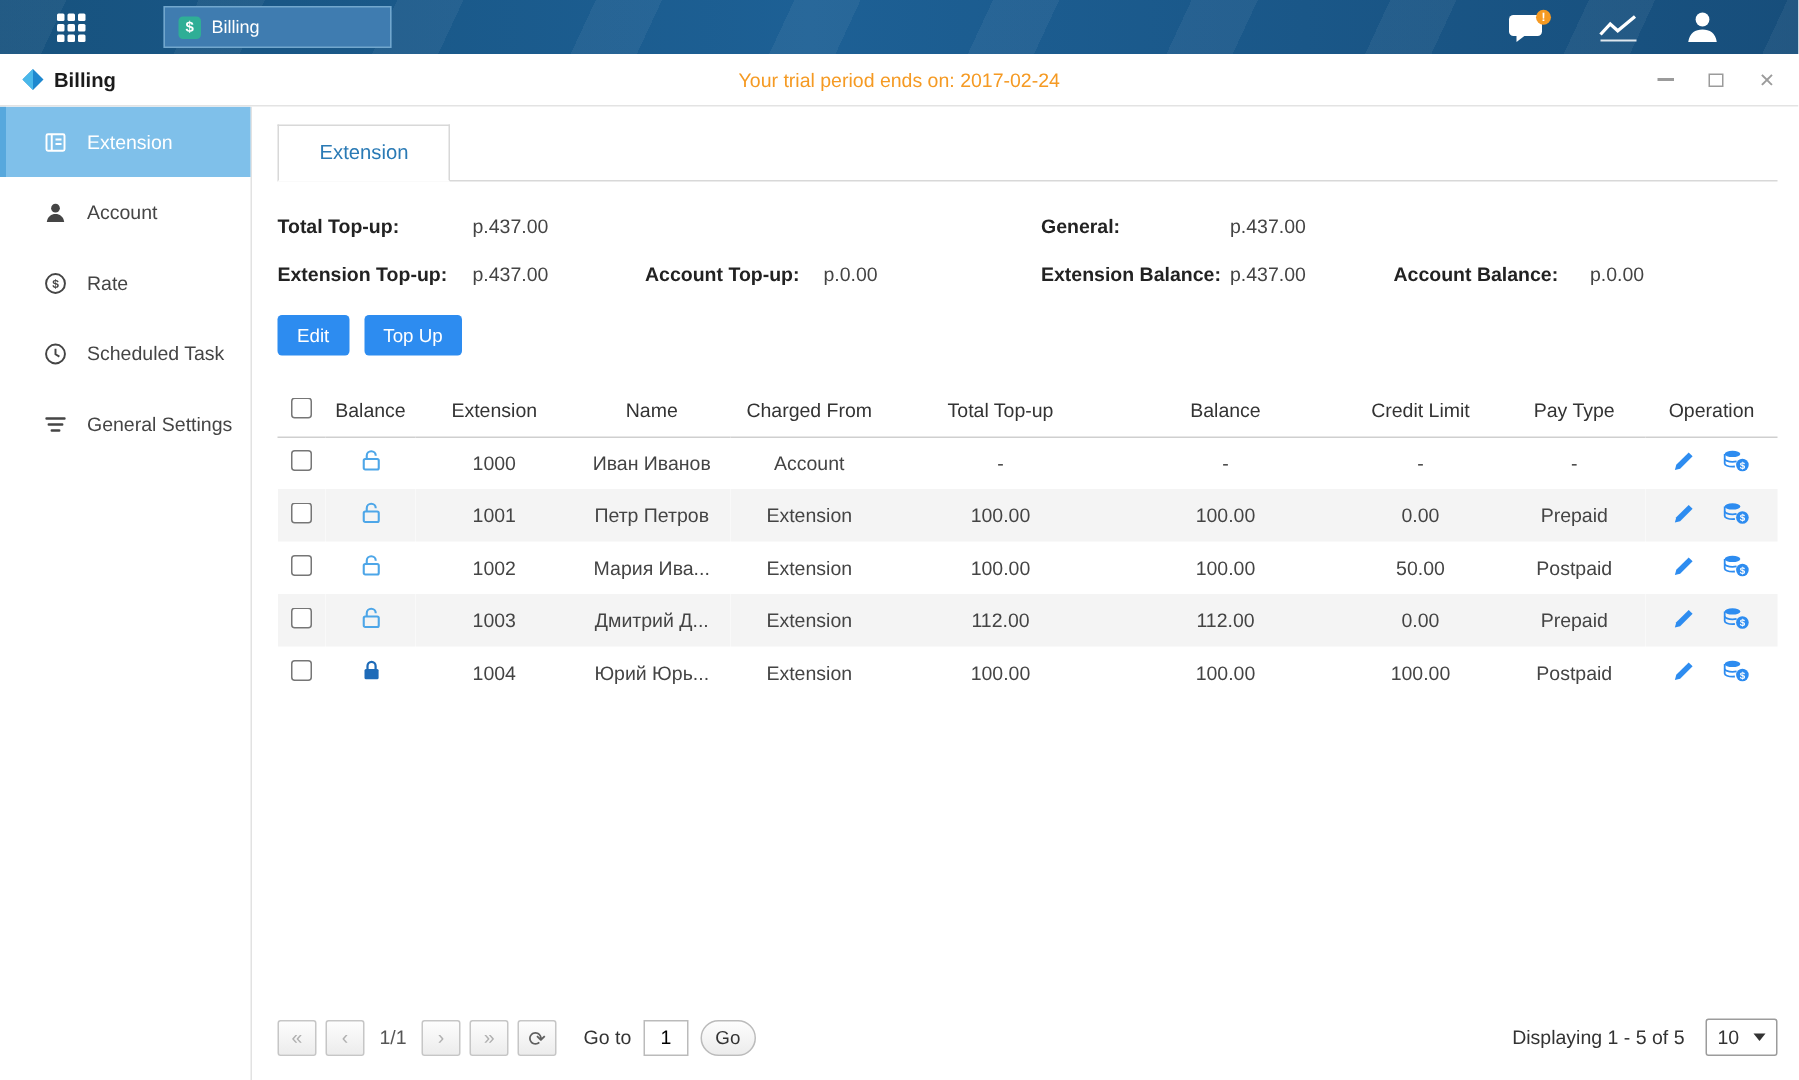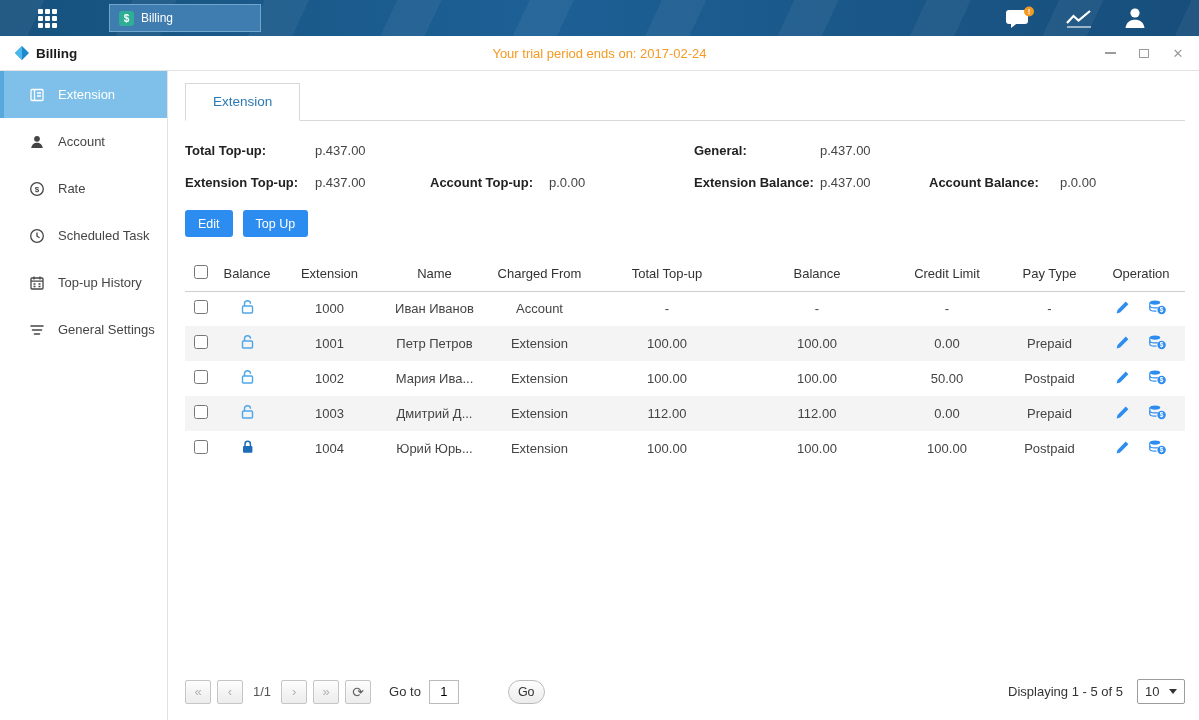--- a/index.html
+++ b/index.html
@@ -65,21 +65,21 @@
   .status-cell span { display:inline-block; vertical-align:middle; cursor:pointer; }
   input[type=checkbox] { width:14px; height:14px; cursor:pointer; }
 
   
   .pagination { margin-top:auto; display:flex; align-items:center; padding-bottom:16px; }
   .pg-btn { width:26px; height:24px; border:1px solid #c6c6c6; border-radius:2px; background:linear-gradient(#fdfdfd,#ececec); color:#b0b0b0; display:flex; align-items:center; justify-content:center; font-size:13px; cursor:pointer; margin-right:6px; }
   .pg-btn.refresh { color:#5f5f5f; font-size:14px; }
   .pg-indicator { margin:0 10px 0 4px; color:#555; }
   .goto-label { margin:0 8px 0 12px; color:#333; }
   .goto-input { width:30px; height:24px; border:1px solid #bbb; text-align:center; font-size:13px; font-family:inherit; margin-right:8px; }
-  .go-btn { height:24px; padding:0 9px; border:1px solid #bbb; border-radius:12px; background:linear-gradient(#fdfdfd,#ececec); font-size:12.5px; font-family:inherit; cursor:pointer; color:#333;margin-left:41px; }
+  .go-btn { height:24px; padding:0 9px; border:1px solid #bbb; border-radius:12px; background:linear-gradient(#fdfdfd,#ececec); font-size:12.5px; font-family:inherit; cursor:pointer; color:#333; }
   .pg-right { margin-left:auto; display:flex; align-items:center; }
   .displaying { color:#333; }
   .page-size { margin-left:14px; width:48px; height:25px; border:1px solid #9c9c9c; border-radius:2px; background:#fff; display:flex; align-items:center; justify-content:space-between; padding:0 7px; cursor:pointer; }
   .caret-down { width:0; height:0; border-left:4px solid transparent; border-right:4px solid transparent; border-top:5px solid #333; }
 </style>
 </head>
 <body>
 
 <div class="topbar">
   <div class="apps-grid">
@@ -162,27 +162,20 @@
         <text x="8" y="11" text-anchor="middle" font-size="8" font-weight="bold" fill="currentColor">$</text>
       </svg>
       <span>Rate</span>
     </div>
     <div class="side-item">
       <svg width="16" height="16" viewBox="0 0 16 16" fill="none" stroke="currentColor" stroke-width="1.3">
         <circle cx="8" cy="8" r="6.3"></circle>
           <path d="M8 4.5v3.7l2.6 1.5"></path>
       </svg>
       <span>Scheduled Task</span>
-    </div>
-    <div class="side-item">
-      <svg width="16" height="16" viewBox="0 0 16 16" fill="none" stroke="currentColor" stroke-width="1.3">
-        <rect x="2" y="3" width="12" height="11" rx="1"></rect>
-          <path d="M2 6.2h12M5 1.5v3M11 1.5v3M4.5 9h2M9.5 9h2M4.5 11.5h2M9.5 11.5h2"></path>
-      </svg>
-      <span>Top-up History</span>
     </div>
     <div class="side-item">
       <svg width="16" height="16" viewBox="0 0 16 16" fill="none" stroke="currentColor" stroke-width="1.6" stroke-linecap="round">
         <path d="M2 4h12M3.5 8h9M5.5 12h5"></path>
       </svg>
       <span>General Settings</span>
     </div>
   </div>
 
   <div class="main">

